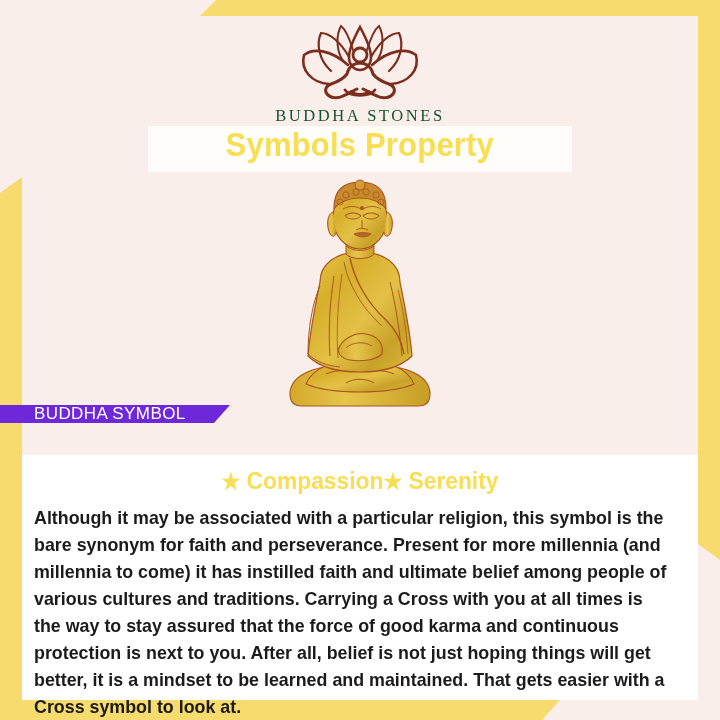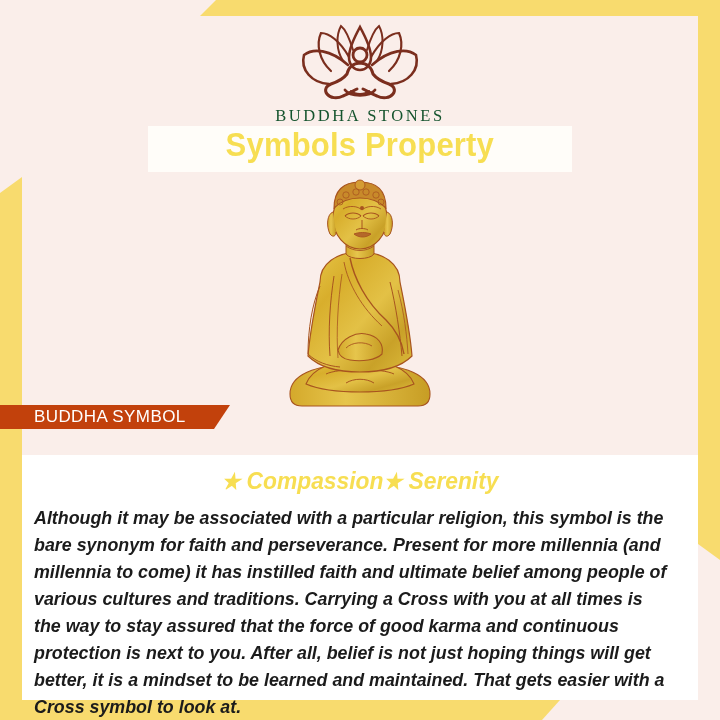--- a/index.html
+++ b/index.html
@@ -111,44 +111,43 @@
     transform: translateX(-50%);
     width: 220px;
     height: 240px;
   }
 
   
   .symbol-tag {
     position: absolute;
     left: 0;
     top: 405px;
-    height: 24px;
+    height: 18px;
     width: 230px;
-    background: #c2410c;
+    background: #6d28d9;
     clip-path: polygon(0 0, 100% 0, calc(100% - 16px) 100%, 0 100%);
     display: flex;
     align-items: center;
   }
   .symbol-tag-label {
     margin-left: 34px;
     color: #ffffff;
     font-size: 17px;
     letter-spacing: 0.4px;
     font-weight: 400;
   }
 
   
   .content-card {
     position: absolute;
     left: 22px;
     top: 455px;
     width: 676px;
     height: 245px;
     background: #ffffff;
-    font-style: italic;
   }
   .subtitle {
     margin: 12px 0 0 0;
     text-align: center;
     font-family: "Liberation Sans Narrow", "Liberation Sans", sans-serif;
     font-weight: 700;
     font-size: 24px;
     color: #f7de52;
     transform: scaleX(0.95);
     white-space: nowrap;

